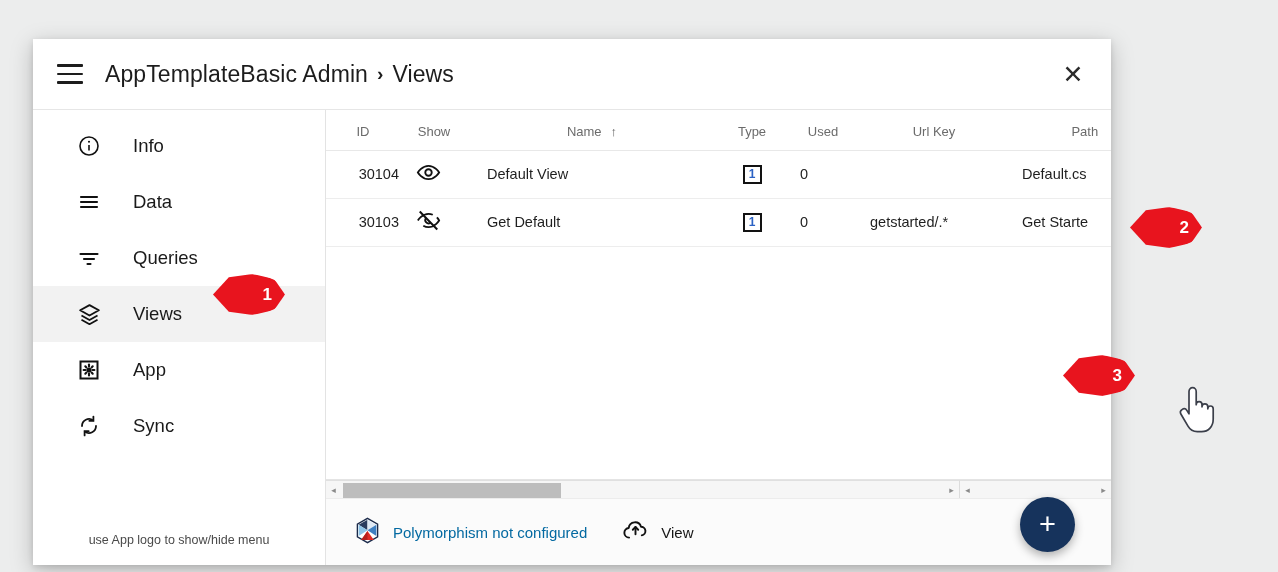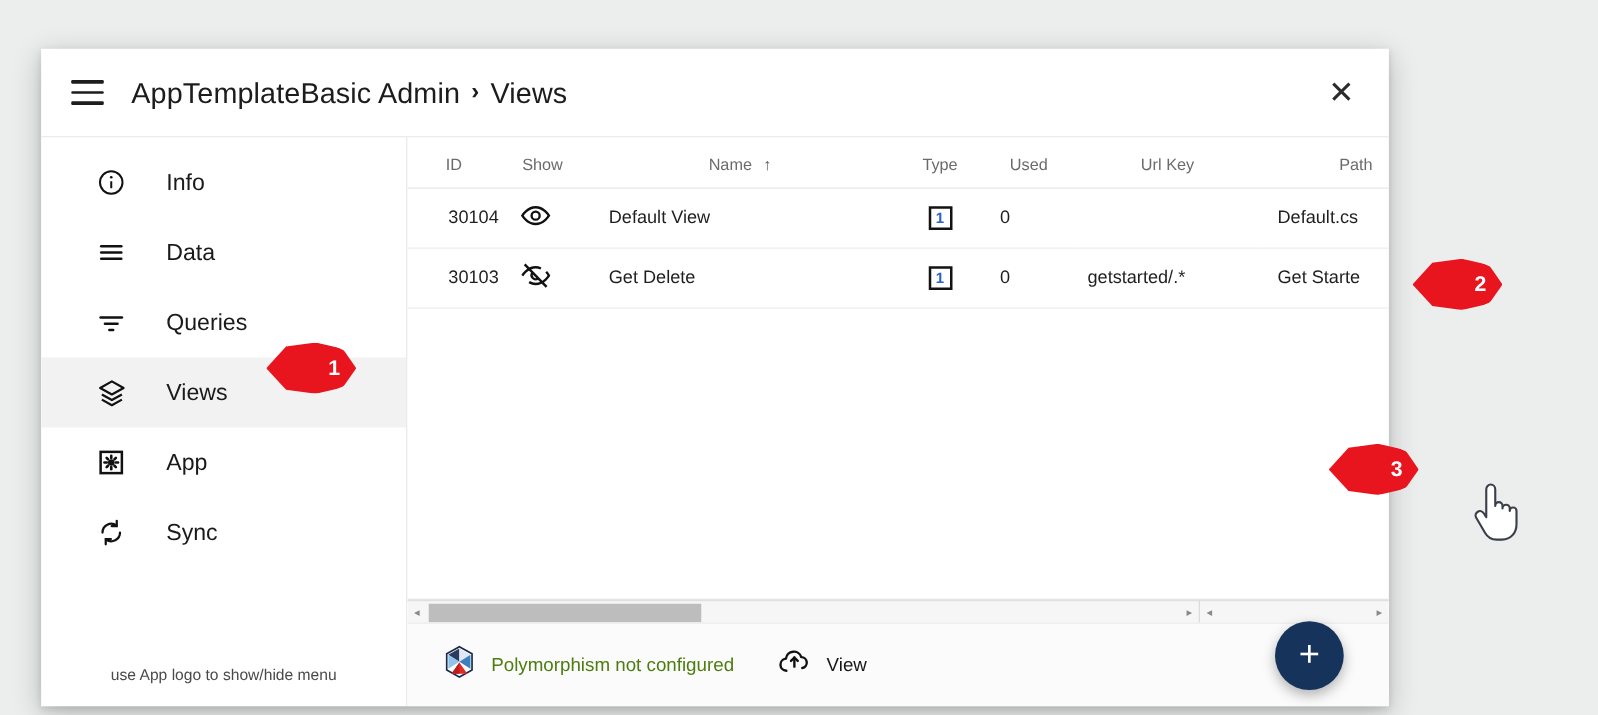--- a/index.html
+++ b/index.html
@@ -126,21 +126,21 @@
   .sb-track { flex: 1; height: 19px; position: relative; }
   .sb-thumb { position: absolute; top: 2px; height: 15px; background: #bdbdbd; }
 
   
   .footer {
     height: 67px; min-height: 67px; background: #fbfbfb;
     display: flex; align-items: center; padding-left: 28px;
     border-top: 1px solid #ececec; position: relative;
   }
   .poly { display: flex; align-items: center; gap: 12px; cursor: pointer; }
-  .poly-text { font-size: 15px; color: #4d7c0f; }
+  .poly-text { font-size: 15px; color: #0369a1; }
   .view-btn { display: flex; align-items: center; gap: 12px; margin-left: 35px; cursor: pointer; }
   .view-text { font-size: 15px; color: #161616; }
 
   .fab {
     position: absolute; right: 36px; bottom: 13px;
     width: 55px; height: 55px; border-radius: 50%;
     background: #16335c; color: #fff;
     display: flex; align-items: center; justify-content: center;
     font-size: 29px; font-weight: 300; line-height: 1;
     box-shadow: 0 4px 10px rgba(0,0,0,0.3);
@@ -346,21 +346,21 @@
               <td class="c-id">30103</td>
               <td class="c-show">
                 <span>
                   <svg width="25" height="25" viewBox="0 0 24 24" fill="none" stroke="#111" stroke-width="1.8">
                     <path d="M1.8 12S5.6 5.6 12 5.6c1.5 0 2.9.35 4.1.9M20.1 9.1c1.3 1.5 2.1 2.9 2.1 2.9S18.4 18.4 12 18.4c-1.9 0-3.6-.6-5-1.4"></path>
                     <path d="M9.6 9.7a3.1 3.1 0 0 0 4.3 4.4"></path>
                     <line x1="3.6" y1="3.4" x2="20.4" y2="20.6" stroke-width="1.9"></line>
                   </svg>
                 </span>
               </td>
-              <td class="c-name">Get Delete</td>
+              <td class="c-name">Get Default</td>
               <td class="c-type">
                 <span class="type-badge">1</span>
               </td>
               <td class="c-used">0</td>
               <td class="c-url">getstarted/.*</td>
               <td class="c-path path-cell">Get Starte</td>
               <td class="c-act">
                 <div class="actions">
                   <span class="act-ico">
                     <svg width="23" height="23" viewBox="0 0 24 24" fill="none" stroke="#111" stroke-width="2" stroke-linecap="round" stroke-linejoin="round">

